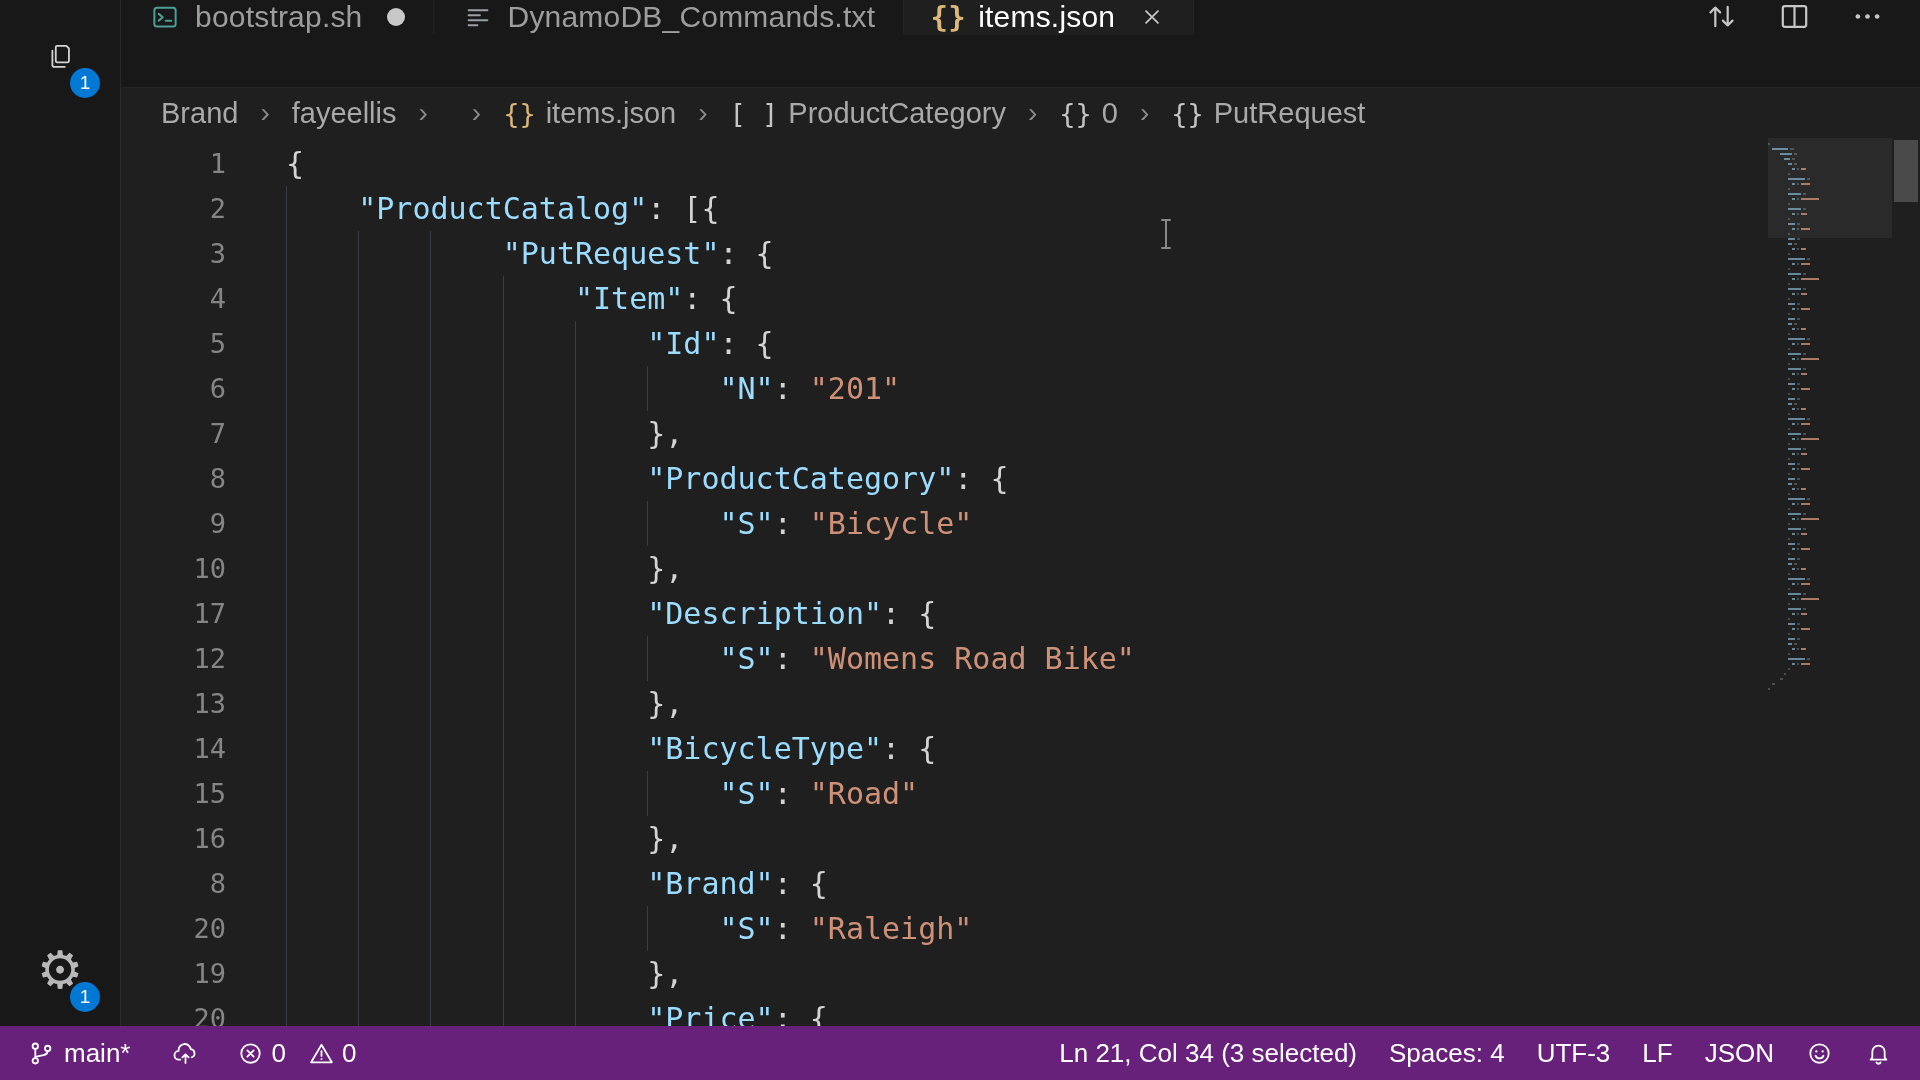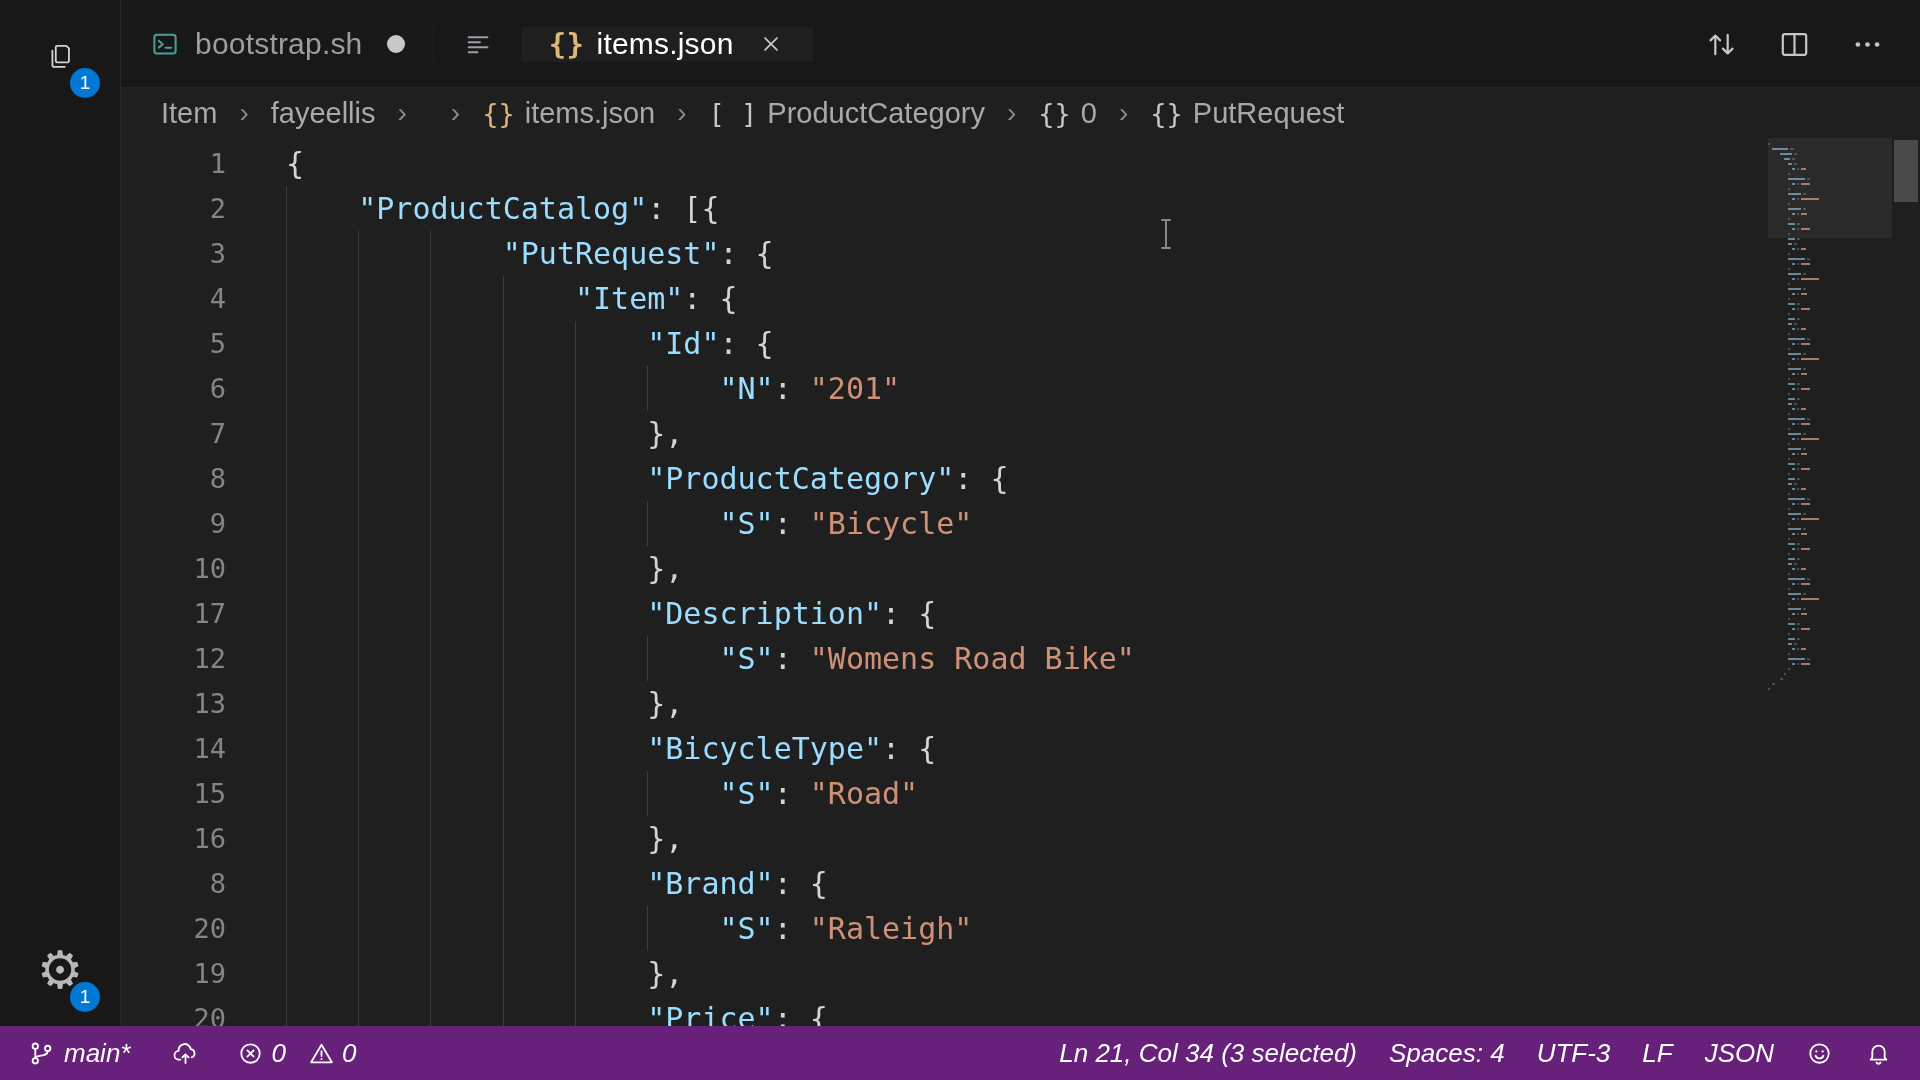--- a/index.html
+++ b/index.html
@@ -12,21 +12,21 @@
   .ab-item{position:relative;width:120px;height:112px;display:flex;align-items:center;justify-content:center;cursor:pointer;}
   .ab-item svg{width:54px;height:54px;color:#d4d4d4;}
   .gear-glyph{font-family:"DejaVu Sans",sans-serif;font-size:52px;color:#b8b8b8;line-height:1;}
   .badge{position:absolute;right:20px;bottom:14px;min-width:30px;height:30px;border-radius:15px;
          background:var(--badge_bg,#0078d4);color:#fff;font-size:19px;display:flex;align-items:center;justify-content:center;}
 
   
   .main{position:absolute;left:121px;right:0;top:0;bottom:54px;display:flex;flex-direction:column;}
 
   
-  .tabbar{height:88px;background:var(--chrome_bg,#181818);display:flex;align-items:center;
+  .tabbar{height:88px;background:var(--chrome_bg,#181818);display:flex;align-items:flex-start;
           box-shadow:inset 0 -1px 0 #252525;flex-shrink:0;}
   .tab{display:flex;align-items:center;gap:14px;padding:0 28px;font-size:30px;letter-spacing:.2px;
        color:#9d9d9d;background:var(--chrome_bg,#181818);border-right:1px solid #232323;cursor:pointer;white-space:nowrap;}
   .tab.active{background:var(--editor_bg,#1f1f1f);color:#fff;box-shadow:0 1px 0 var(--editor_bg,#1f1f1f);}
   .ficon{display:inline-flex;align-items:center;justify-content:center;width:32px;height:32px;}
   .ficon svg{width:30px;height:30px;}
   .ficon.shell{color:var(--shell_teal,#4d9e94);}
   .ficon.textf{color:#9aa0a6;}
   .ficon.jsonf{font-family:"DejaVu Sans Mono",monospace;font-size:29px;font-weight:bold;color:var(--json_gold,#dcb67a);}
   .mod-dot{width:18px;height:18px;border-radius:50%;background:#c8c8c8;margin-left:10px;}
@@ -72,21 +72,21 @@
 
   .ibeam{position:absolute;left:1036px;top:80px;width:18px;height:32px;color:#9b9b9b;opacity:.85;}
   .ibeam svg{width:18px;height:32px;}
 
   
   .statusbar{position:absolute;left:0;right:0;bottom:0;height:54px;background:var(--statusbar_bg,#68217a);
              color:#fff;font-size:26px;display:flex;align-items:center;justify-content:space-between;
              padding:0 16px;box-sizing:border-box;}
   .sb-left,.sb-right{display:flex;align-items:center;}
   .sb-right{gap:8px;}
-  .sb-item{display:flex;align-items:center;gap:9px;padding:0 12px;cursor:pointer;white-space:nowrap;font-style:italic;}
+  .sb-item{display:flex;align-items:center;gap:9px;padding:0 12px;cursor:pointer;white-space:nowrap;}
   .sb-icon{display:inline-flex;}
   .sb-icon svg{width:27px;height:27px;}
   .sb-sync{margin-left:18px;}
   .sb-problems{margin-left:14px;gap:7px;}
   .sb-problems .gap{width:8px;}
 </style>
 </head>
 <body>
 
 <div class="app">
@@ -121,20 +121,21 @@
             </span>
             <span>bootstrap.sh</span>
             <span class="mod-dot"></span>
           </div>
           <div class="tab">
             <span class="ficon textf">
               <svg viewBox="0 0 24 24" fill="none" stroke="currentColor" stroke-width="1.6" stroke-linecap="round" stroke-linejoin="round">
                 <path d="M4.5 6.5h15M4.5 10.5h9M4.5 14.5h15M4.5 18.5h7"></path>
               </svg>
             </span>
+            <span>DynamoDB_Commands.txt</span>
           </div>
           <div class="tab active">
             <span class="ficon jsonf">{}</span>
             <span>items.json</span>
             <span class="close-btn">
               <svg viewBox="0 0 24 24" fill="none" stroke="currentColor" stroke-width="1.6" stroke-linecap="round" stroke-linejoin="round">
                 <path d="M6.5 6.5l11 11M17.5 6.5l-11 11"></path>
               </svg>
             </span>
           </div>
@@ -157,21 +158,21 @@
               <circle cx="5" cy="12" r="1.7" fill="currentColor" stroke="none"></circle>
               <circle cx="12" cy="12" r="1.7" fill="currentColor" stroke="none"></circle>
               <circle cx="19" cy="12" r="1.7" fill="currentColor" stroke="none"></circle>
             </svg>
           </span>
       </div>
     </div>
 
     <div class="breadcrumbs" id="breadcrumbs">
         <span class="crumb">
-          <span>Item</span>
+          <span>Brand</span>
         </span>
         <span class="bc-sep">›</span>
         <span class="crumb">
           <span>fayeellis</span>
         </span>
         <span class="bc-sep">›</span>
         <span class="bc-sep">›</span>
         <span class="crumb">
           <span class="bc-glyph gold">{}</span>
           <span>items.json</span>

